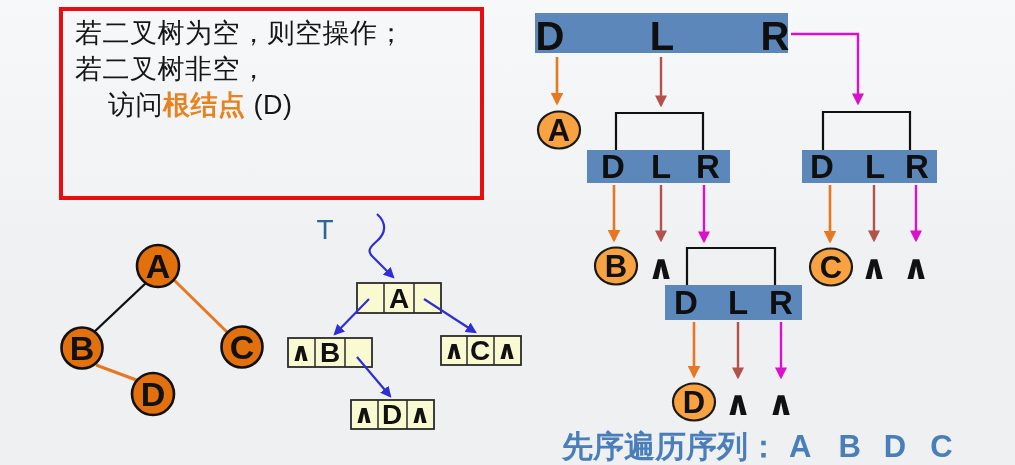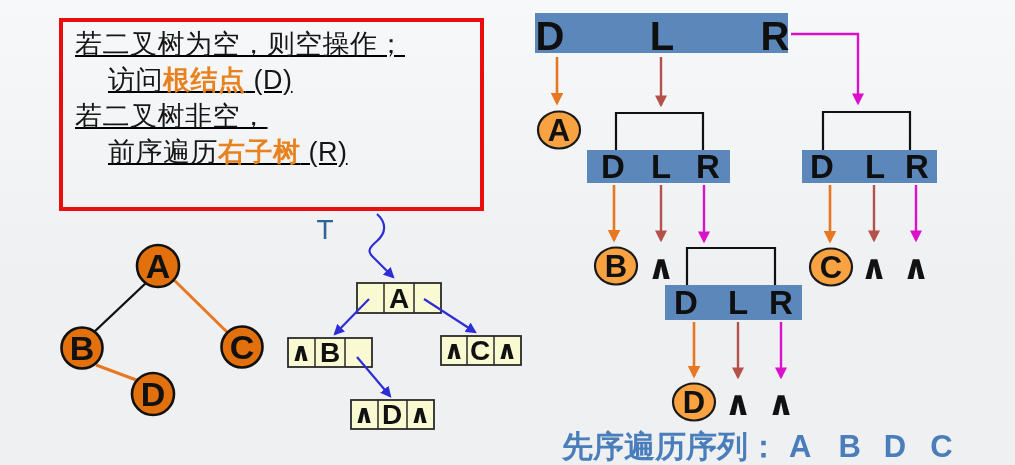--- a/index.html
+++ b/index.html
@@ -7,23 +7,23 @@
     width:1015px;height:465px;overflow:hidden;
     font-family:"Liberation Sans","DejaVu Sans",sans-serif;
     background:#eef0f2;
   }
   .slide{
     position:relative;width:1015px;height:465px;
     background:linear-gradient(180deg,#f7f8f9 0%,#eff0f2 60%,#eef0f2 100%);
   }
   
   .algo-box{
-    position:absolute;left:59px;top:18px;width:405px;height:181px;
+    position:absolute;left:59px;top:7px;width:405px;height:181px;
     border:4px solid #e90d0d;background:transparent;
-    padding:4px 0 0 12px;box-sizing:content-box;text-decoration:underline;
+    padding:4px 0 0 12px;box-sizing:content-box;
   }
   .algo-line{
     font-size:27px;line-height:36px;color:#161616;
     letter-spacing:0.5px;white-space:nowrap;
   }
   .algo-line.indent{padding-left:33px;}
   .hl{color:#e8821e;font-weight:700;}
   
   svg.layer{position:absolute;left:0;top:0;}
   .bar{fill:#5b87bb;}
@@ -60,28 +60,25 @@
 </style>
 </head>
 <body>
 
 <div class="slide">
 
   <div class="algo-box">
     <div class="algo-line">
       <span>若二叉树为空，则空操作；</span>
     </div>
-    <div class="algo-line indent">
-      <span>访问</span><span class="hl">根结点</span><span> (D)</span>
-    </div>
     <div class="algo-line">
       <span>若二叉树非空，</span>
     </div>
     <div class="algo-line indent">
-      <span>前序遍历</span><span class="hl">右子树</span><span> (R)</span>
+      <span>访问</span><span class="hl">根结点</span><span> (D)</span>
     </div>
   </div>
 
   <svg class="layer" width="1015" height="465" viewBox="0 0 1015 465">
     <defs>
       <marker id="ah-orange" viewBox="0 0 10 10" refX="8" refY="5" markerWidth="5" markerHeight="5" orient="auto-start-reverse">
         <path d="M0 0 L10 5 L0 10 z" fill="#e87722"></path>
       </marker>
       <marker id="ah-red" viewBox="0 0 10 10" refX="8" refY="5" markerWidth="5" markerHeight="5" orient="auto-start-reverse">
         <path d="M0 0 L10 5 L0 10 z" fill="#b5514b"></path>

